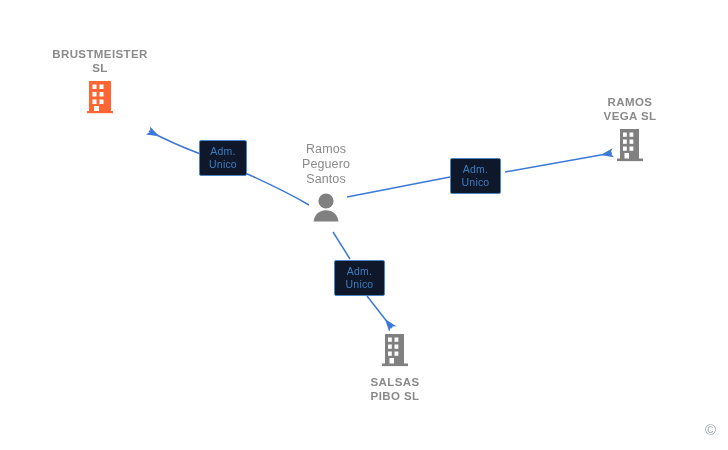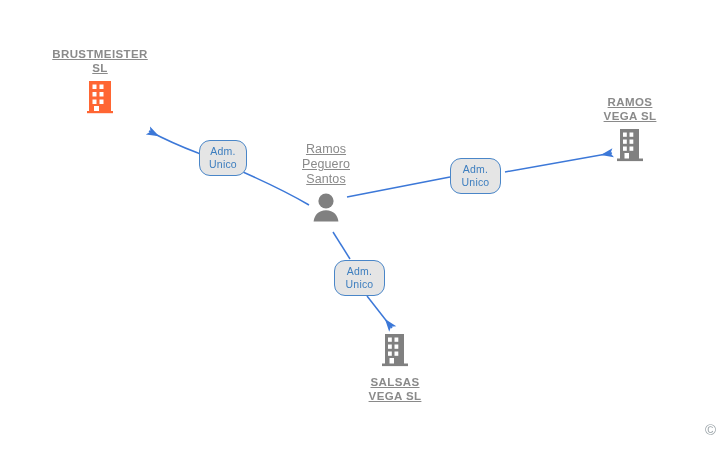--- a/index.html
+++ b/index.html
@@ -34,42 +34,41 @@
     width: 130px;
   }
   .node-label {
     font-size: 11.5px;
     font-weight: bold;
     color: #8a8a8a;
     text-align: center;
     line-height: 14px;
     letter-spacing: 0.4px;
     white-space: pre-line;
-    text-decoration: underline;
   }
   .node-label.person {
     font-weight: normal;
     font-size: 12.5px;
     color: #8a8a8a;
     letter-spacing: 0.1px;
     line-height: 15px;
   }
   .node-icon {
     display: block;
   }
   .gap-top { margin-top: 5px; }
   .gap-bottom { margin-bottom: 4px; }
 
   
   .rel-box {
     position: absolute;
     box-sizing: border-box;
     border: 1.4px solid #4a86c8;
-    border-radius: 11px;
-    background: #e5e5e5;
+    border-radius: 2px;
+    background: #0f172a;
     color: #3d7ebf;
     font-size: 10.5px;
     line-height: 13px;
     text-align: center;
     padding: 4px 5px 4px 5px;
     white-space: pre-line;
     letter-spacing: 0.2px;
   }
 
   
@@ -165,21 +164,21 @@
         <rect x="14.5" y="4.5" width="3.8" height="4.3" fill="#ffffff"></rect>
         <rect x="8" y="11.5" width="3.8" height="4.3" fill="#ffffff"></rect>
         <rect x="14.5" y="11.5" width="3.8" height="4.3" fill="#ffffff"></rect>
         <rect x="8" y="18.5" width="3.8" height="4.3" fill="#ffffff"></rect>
         <rect x="14.5" y="18.5" width="3.8" height="4.3" fill="#ffffff"></rect>
         <rect x="9.5" y="25" width="4.5" height="6" fill="#ffffff"></rect>
         <rect x="2" y="30.5" width="26" height="2.6" fill="#808080"></rect>
       </svg>
     </span>
     <div class="node-label">SALSAS
-VEGA  SL</div>
+PIBO  SL</div>
   </div>
 
   <div class="node" style="left:261px; top:142px;">
     <div class="node-label person">Ramos
 Peguero
 Santos</div>
     <span class="node-icon gap-top">
       <svg width="32" height="30" viewBox="0 0 32 30" xmlns="http://www.w3.org/2000/svg">
         <circle cx="16" cy="9" r="7.6" fill="#808080"></circle>
         <path d="M16 18.2 C 8.4 18.2 4.2 23.2 3.6 29.5 L 28.4 29.5 C 27.8 23.2 23.6 18.2 16 18.2 Z" fill="#808080"></path>

